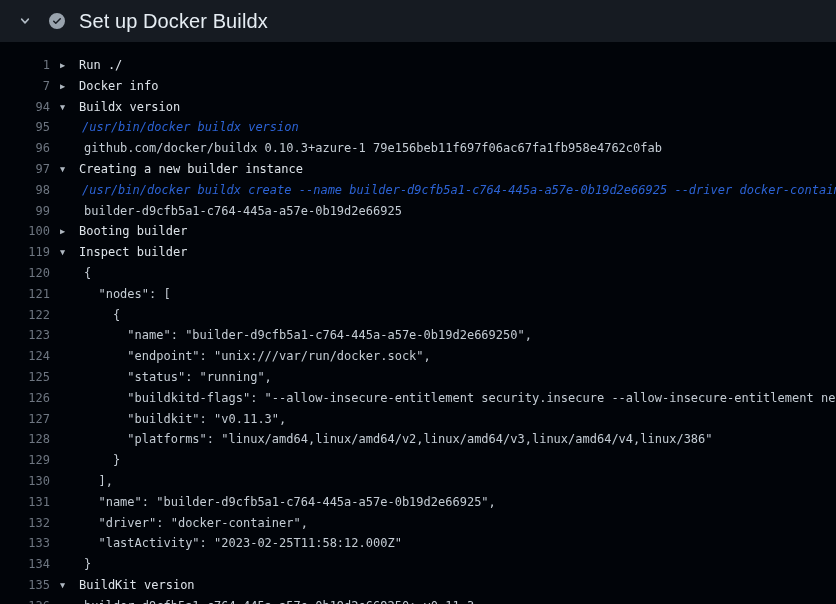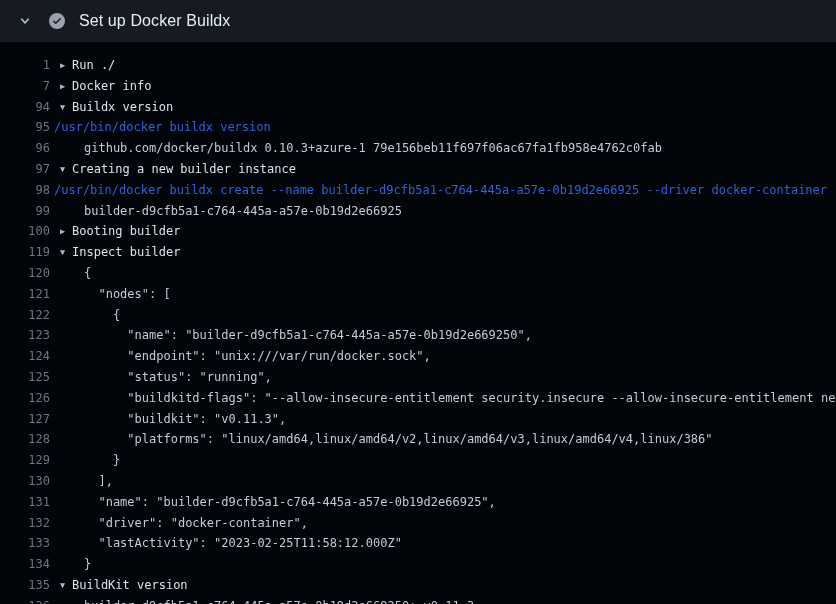--- a/index.html
+++ b/index.html
@@ -26,21 +26,21 @@
     display: flex; align-items: center; justify-content: center;
     flex-shrink: 0;
   }
   .status {
     width: 16px; height: 16px;
     margin-right: 14px;
     flex-shrink: 0;
   }
   .step-title {
     color: #e6edf3;
-    font-size: 16px;
+    font-size: 20px;
     letter-spacing: 0.1px;
   }
   .log {
     padding-top: 13px;
     font-family: "DejaVu Sans Mono", "Liberation Mono", monospace;
     font-size: 12px;
     white-space: pre;
   }
   .row {
     height: 20.8px;
@@ -63,23 +63,23 @@
     color: #afb8c1;
     font-size: 8.5px;
     text-align: center;
     cursor: pointer;
     flex-shrink: 0;
   }
   .txt {
     overflow: hidden;
     white-space: pre;
   }
-  .row.group .txt { color: #dde3e9; margin-left: 4px; cursor: pointer; }
+  .row.group .txt { color: #dde3e9; margin-left: 11px; cursor: pointer; }
   .row.output .txt { color: #c4ccd4; margin-left: 34px; }
-  .row.command .txt { color: var(--cmd, #2c63d6); margin-left: 4px; }
+  .row.command .txt { color: var(--cmd, #2c63d6); margin-left: 32px; font-style: italic; }
 </style>
 </head>
 <body>
 
 <div class="step-header">
   <span class="chev">
     <svg width="12" height="12" viewBox="0 0 16 16" fill="none">
       <path d="M3.5 5.5 L8 10.5 L12.5 5.5" stroke="#b0bac4" stroke-width="2" stroke-linecap="round" stroke-linejoin="round"></path>
     </svg>
   </span>

